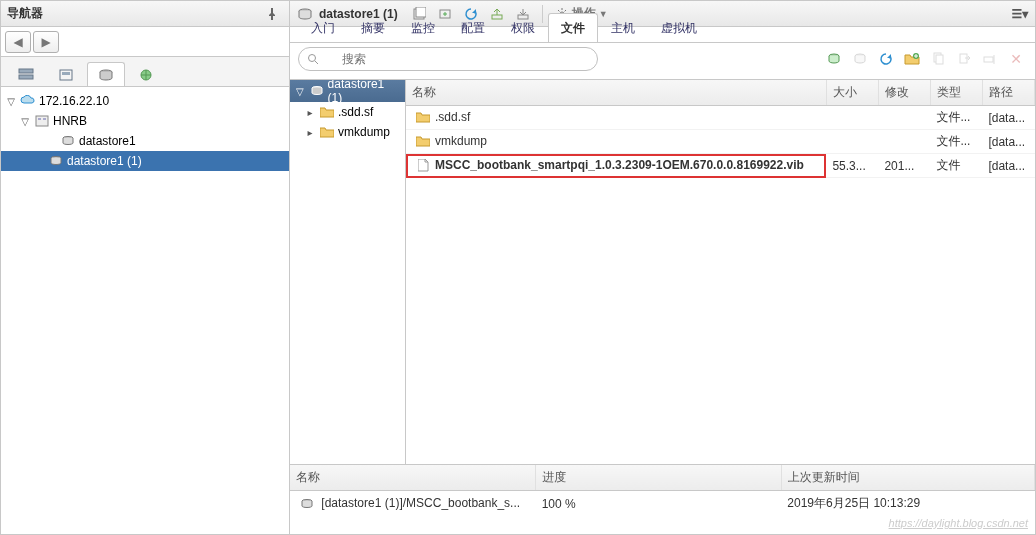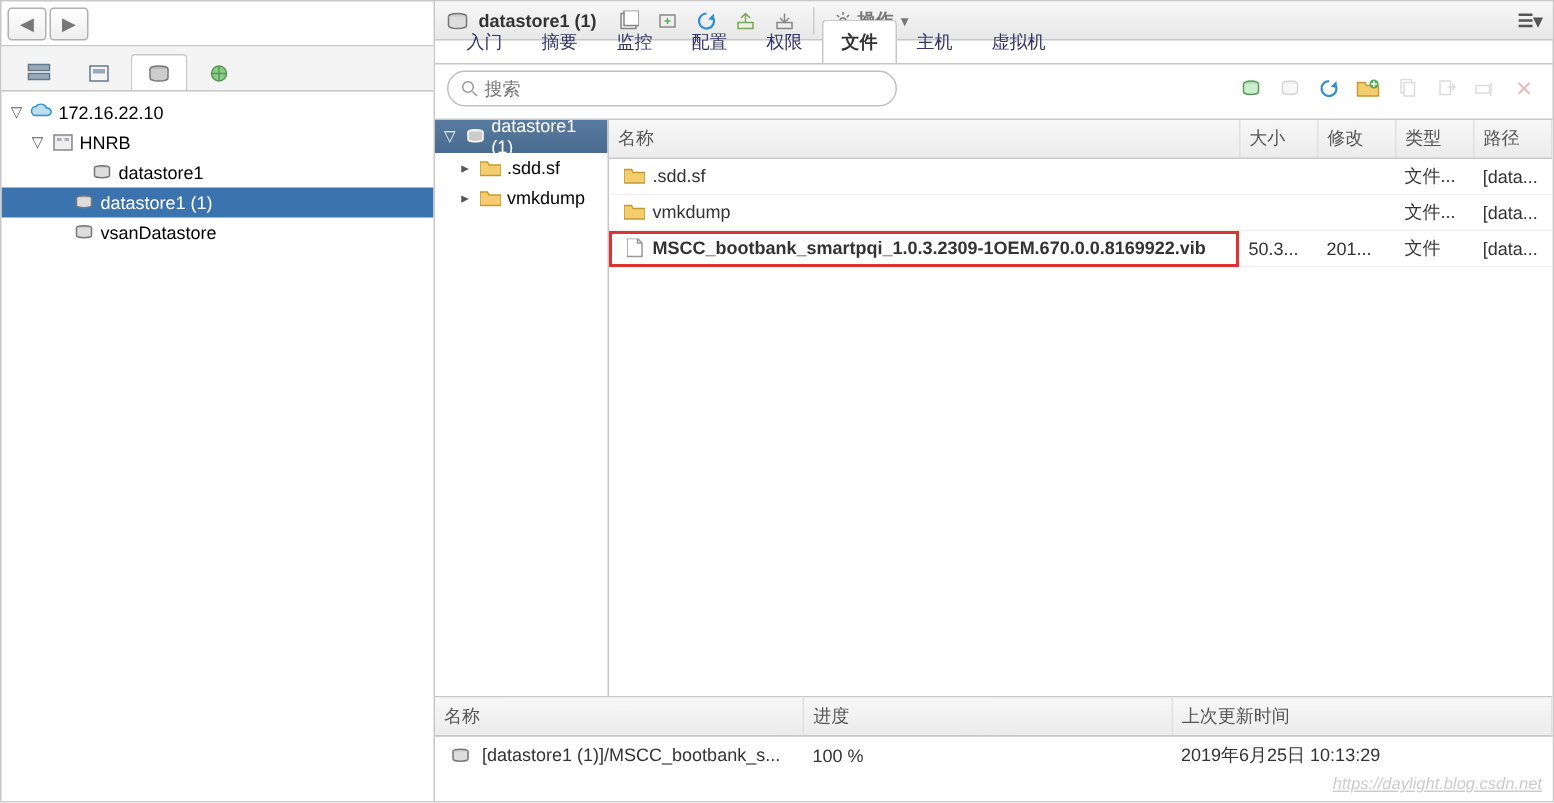--- a/index.html
+++ b/index.html
@@ -25,21 +25,21 @@
 .folder-icon { color: #e4b24a; }
 .right-header { display: flex; align-items: center; gap: 4px; padding: 0 4px; }
 .right-header .title-icon { margin-right: 2px; }
 .right-header .title { font-weight: bold; color: #333; padding-right: 6px; }
 .divider { width: 1px; height: 18px; background: #ccc; margin: 0 4px; }
 .tabs2 { display: flex; height: 16px; align-items: flex-end; border-bottom: 1px solid #c8c8c8; padding: 0 8px; gap: 0; }
 .tab2 { padding: 6px 12px 5px; cursor: pointer; color: #336; border: 1px solid transparent; border-bottom: none; }
 .tab2.active { background: #fff; border-color: #c8c8c8; border-top-left-radius: 3px; border-top-right-radius: 3px; color: #333; font-weight: bold; }
 .path-row { padding: 8px 8px 4px; color: #666; font-weight: bold; }
 .search-row { padding: 4px 8px 8px; display: flex; align-items: center; }
-.search-box { flex: 0 0 300px; height: 24px; border: 1px solid #c0c0c0; border-radius: 12px; display: flex; align-items: center; padding: 0 8px; background: #fff; }
+.search-box { flex: 0 0 300px; height: 24px; border: 1px solid #c0c0c0; border-radius: 12px; display: flex; align-items: center; padding: 0 8px; background: #fff; gap: 19px; }
 .search-box input { border: none; outline: none; flex: 1; font-size: 12px; background: transparent; }
 .file-toolbar { display: flex; gap: 4px; align-items: center; }
 .content-split { flex: 1; display: flex; border-top: 1px solid #c8c8c8; overflow: hidden; }
 .folder-tree { width: 116px; border-right: 1px solid #c8c8c8; background: #fff; overflow: auto; }
 .folder-tree-header { background: linear-gradient(#5a7ba0,#4a6b90); color: #fff; height: 22px; display: flex; align-items: center; padding: 0 4px; font-size: 11px; }
 .folder-tree-row { display: flex; align-items: center; height: 20px; padding: 0 4px; cursor: pointer; }
 .file-table { flex: 1; overflow: auto; background: #fff; }
 .file-table table { width: 100%; border-collapse: collapse; }
 .file-table th { text-align: left; background: linear-gradient(#f7f7f7,#ececec); border-bottom: 1px solid #c8c8c8; border-right: 1px solid #e0e0e0; padding: 4px 6px; font-weight: normal; color: #555; height: 22px; }
 .file-table td { padding: 3px 6px; border-bottom: 1px solid #f2f2f2; color: #333; height: 22px; white-space: nowrap; overflow: hidden; text-overflow: ellipsis; }
@@ -51,20 +51,29 @@
 .gear-icon { color: #777; align-items: center; }
 .refresh-icon { color: #2e8fd0; font-weight: bold; }
 .watermark { position: absolute; right: 8px; bottom: 6px; color: #ccc; font-size: 11px; font-style: italic; text-decoration: underline; }
 svg { display: block; }
 .disabled { opacity: 0.4; }
 </style>
 </head>
 <body>
 
 <div class="panel left-panel">
+  <div class="panel-header">
+    <span>导航器</span>
+    <span class="spacer"></span>
+    <span class="icon-btn">
+      <svg width="12" height="12" viewBox="0 0 12 12">
+          <path d="M5 0h2v5l2 2v1H3V7l2-2V0zm0 8h2v4H5z" fill="#666"></path>
+        </svg>
+    </span>
+  </div>
   <div class="nav-toolbar">
     <span class="arrow-btn">◀</span>
     <span class="arrow-btn">▶</span>
   </div>
   <div class="tab-row">
     <div class="tab">
       <svg width="16" height="14" viewBox="0 0 16 14">
           <rect x="1" y="1" width="14" height="4" fill="#9ab" stroke="#678"></rect>
           <rect x="1" y="7" width="14" height="4" fill="#9ab" stroke="#678"></rect>
         </svg>
@@ -120,29 +129,20 @@
           <span>datastore1</span>
         </div>
         <div class="tree-row selected" style="padding-left: 44px;">
           <span class="tree-icon ds-icon">
             <svg width="14" height="12" viewBox="0 0 14 12">
               <ellipse cx="7" cy="3" rx="5" ry="1.5" fill="#ccc" stroke="#777"></ellipse>
               <path d="M2 3v5c0 .8 2.2 1.5 5 1.5s5-.7 5-1.5V3" fill="#ddd" stroke="#777"></path>
             </svg>
           </span>
           <span>datastore1 (1)</span>
-        </div>
-        <div class="tree-row" style="padding-left: 44px;">
-          <span class="tree-icon ds-icon">
-            <svg width="14" height="12" viewBox="0 0 14 12">
-              <ellipse cx="7" cy="3" rx="5" ry="1.5" fill="#ccc" stroke="#777"></ellipse>
-              <path d="M2 3v5c0 .8 2.2 1.5 5 1.5s5-.7 5-1.5V3" fill="#ddd" stroke="#777"></path>
-            </svg>
-          </span>
-          <span>vsanDatastore</span>
         </div>
       </div>
   </div>
 </div>
 
 <div class="panel right-panel">
   <div class="panel-header right-header">
     <span class="tree-icon ds-icon title-icon">
       <svg width="16" height="14" viewBox="0 0 16 14">
           <ellipse cx="8" cy="4" rx="6" ry="2" fill="#ccc" stroke="#777"></ellipse>
@@ -338,21 +338,21 @@
               <td>文件...</td>
               <td>[data...</td>
             </tr>
             <tr>
               <td class="highlighted"><span class="tree-icon" style="display:inline-flex;vertical-align:middle;margin-right:4px">
                   <svg width="11" height="13" viewBox="0 0 11 13">
                     <path d="M0 0h7l3 3v9H0z" fill="#fff" stroke="#999"></path>
                     <path d="M7 0v3h3" fill="none" stroke="#999"></path>
                   </svg>
                 </span><span>MSCC_bootbank_smartpqi_1.0.3.2309-1OEM.670.0.0.8169922.vib</span></td>
-              <td>50.3...</td>
+              <td>55.3...</td>
               <td>201...</td>
               <td>文件</td>
               <td>[data...</td>
             </tr>
           </tbody>
       </table>
     </div>
   </div>
 
   <div class="task-panel">

